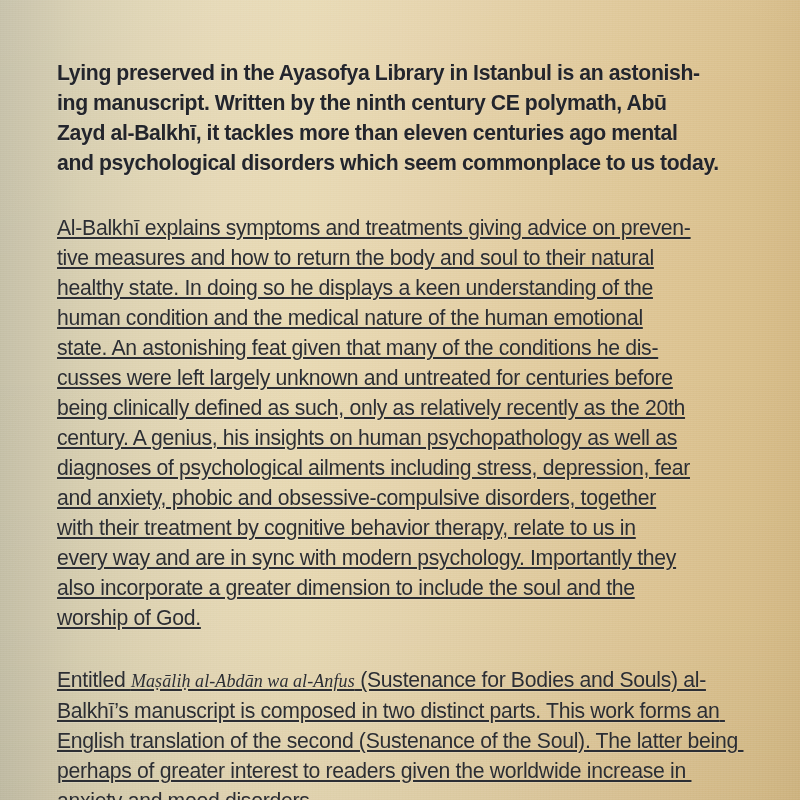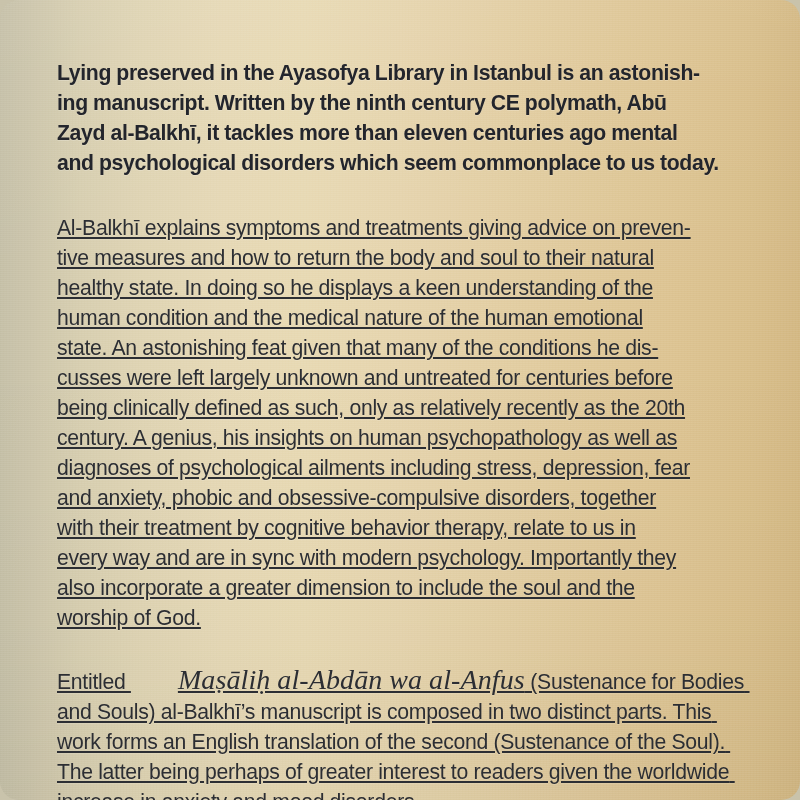--- a/index.html
+++ b/index.html
@@ -33,21 +33,20 @@
         #e6d9b6 28%,
         #e8dab4 38%,
         #e6d5ae 50%,
         #e3cfa5 62%,
         #e0c99b 74%,
         #ddc493 85%,
         #d9bf8c 94%,
         #d4b985 100%
       );
     overflow: hidden;
-    border-radius: 19px;
   }
 
   
   .cover::before {
     content: "";
     position: absolute;
     inset: 0;
     background:
       linear-gradient(
         to bottom,
@@ -123,23 +122,22 @@
 
   
   .gap-lead   { height: 35px; }
   
   .gap-body   { height: 32px; }
 
   .book-title-italic {
     font-family: "Liberation Serif", "DejaVu Serif", serif;
     font-style: italic;
     font-weight: 400;
-    font-size: 28px;
+    font-size: 18px;
     letter-spacing: 0.1px;
-    margin-left: 47px;
   }
 
   
   .hard-wrap { white-space: pre-wrap; }
 </style>
 </head>
 <body>
 
 <div class="cover">
 

